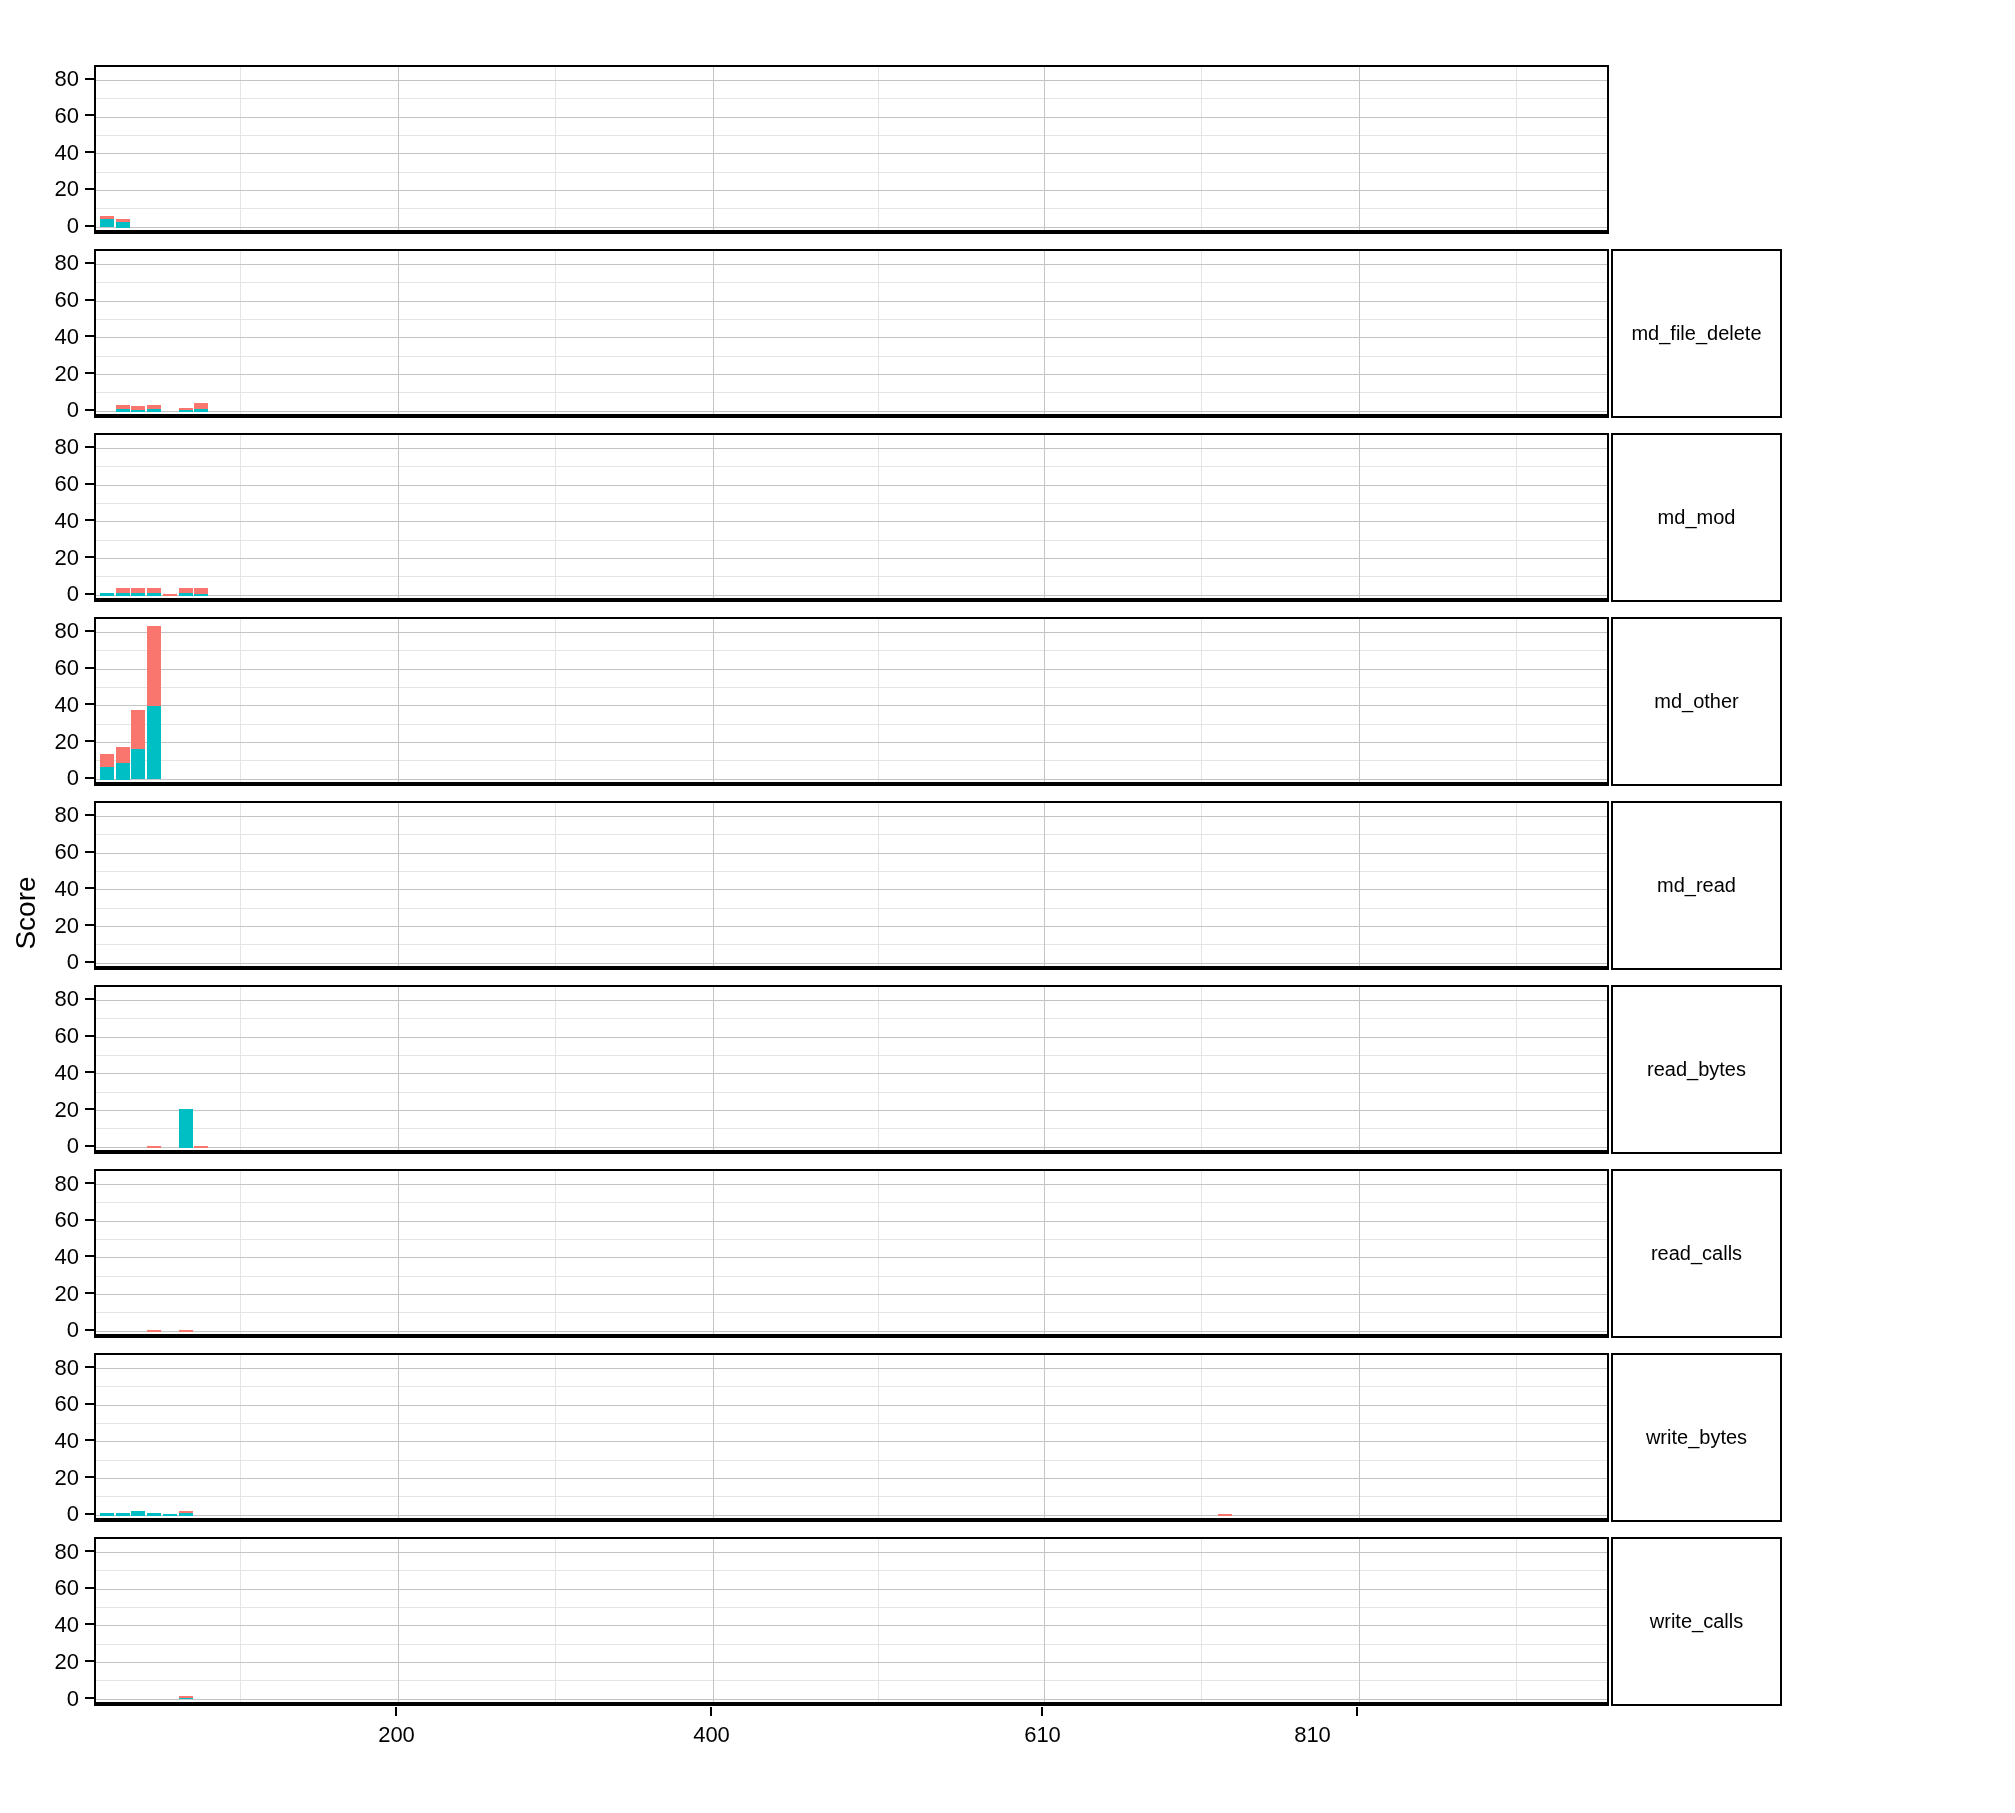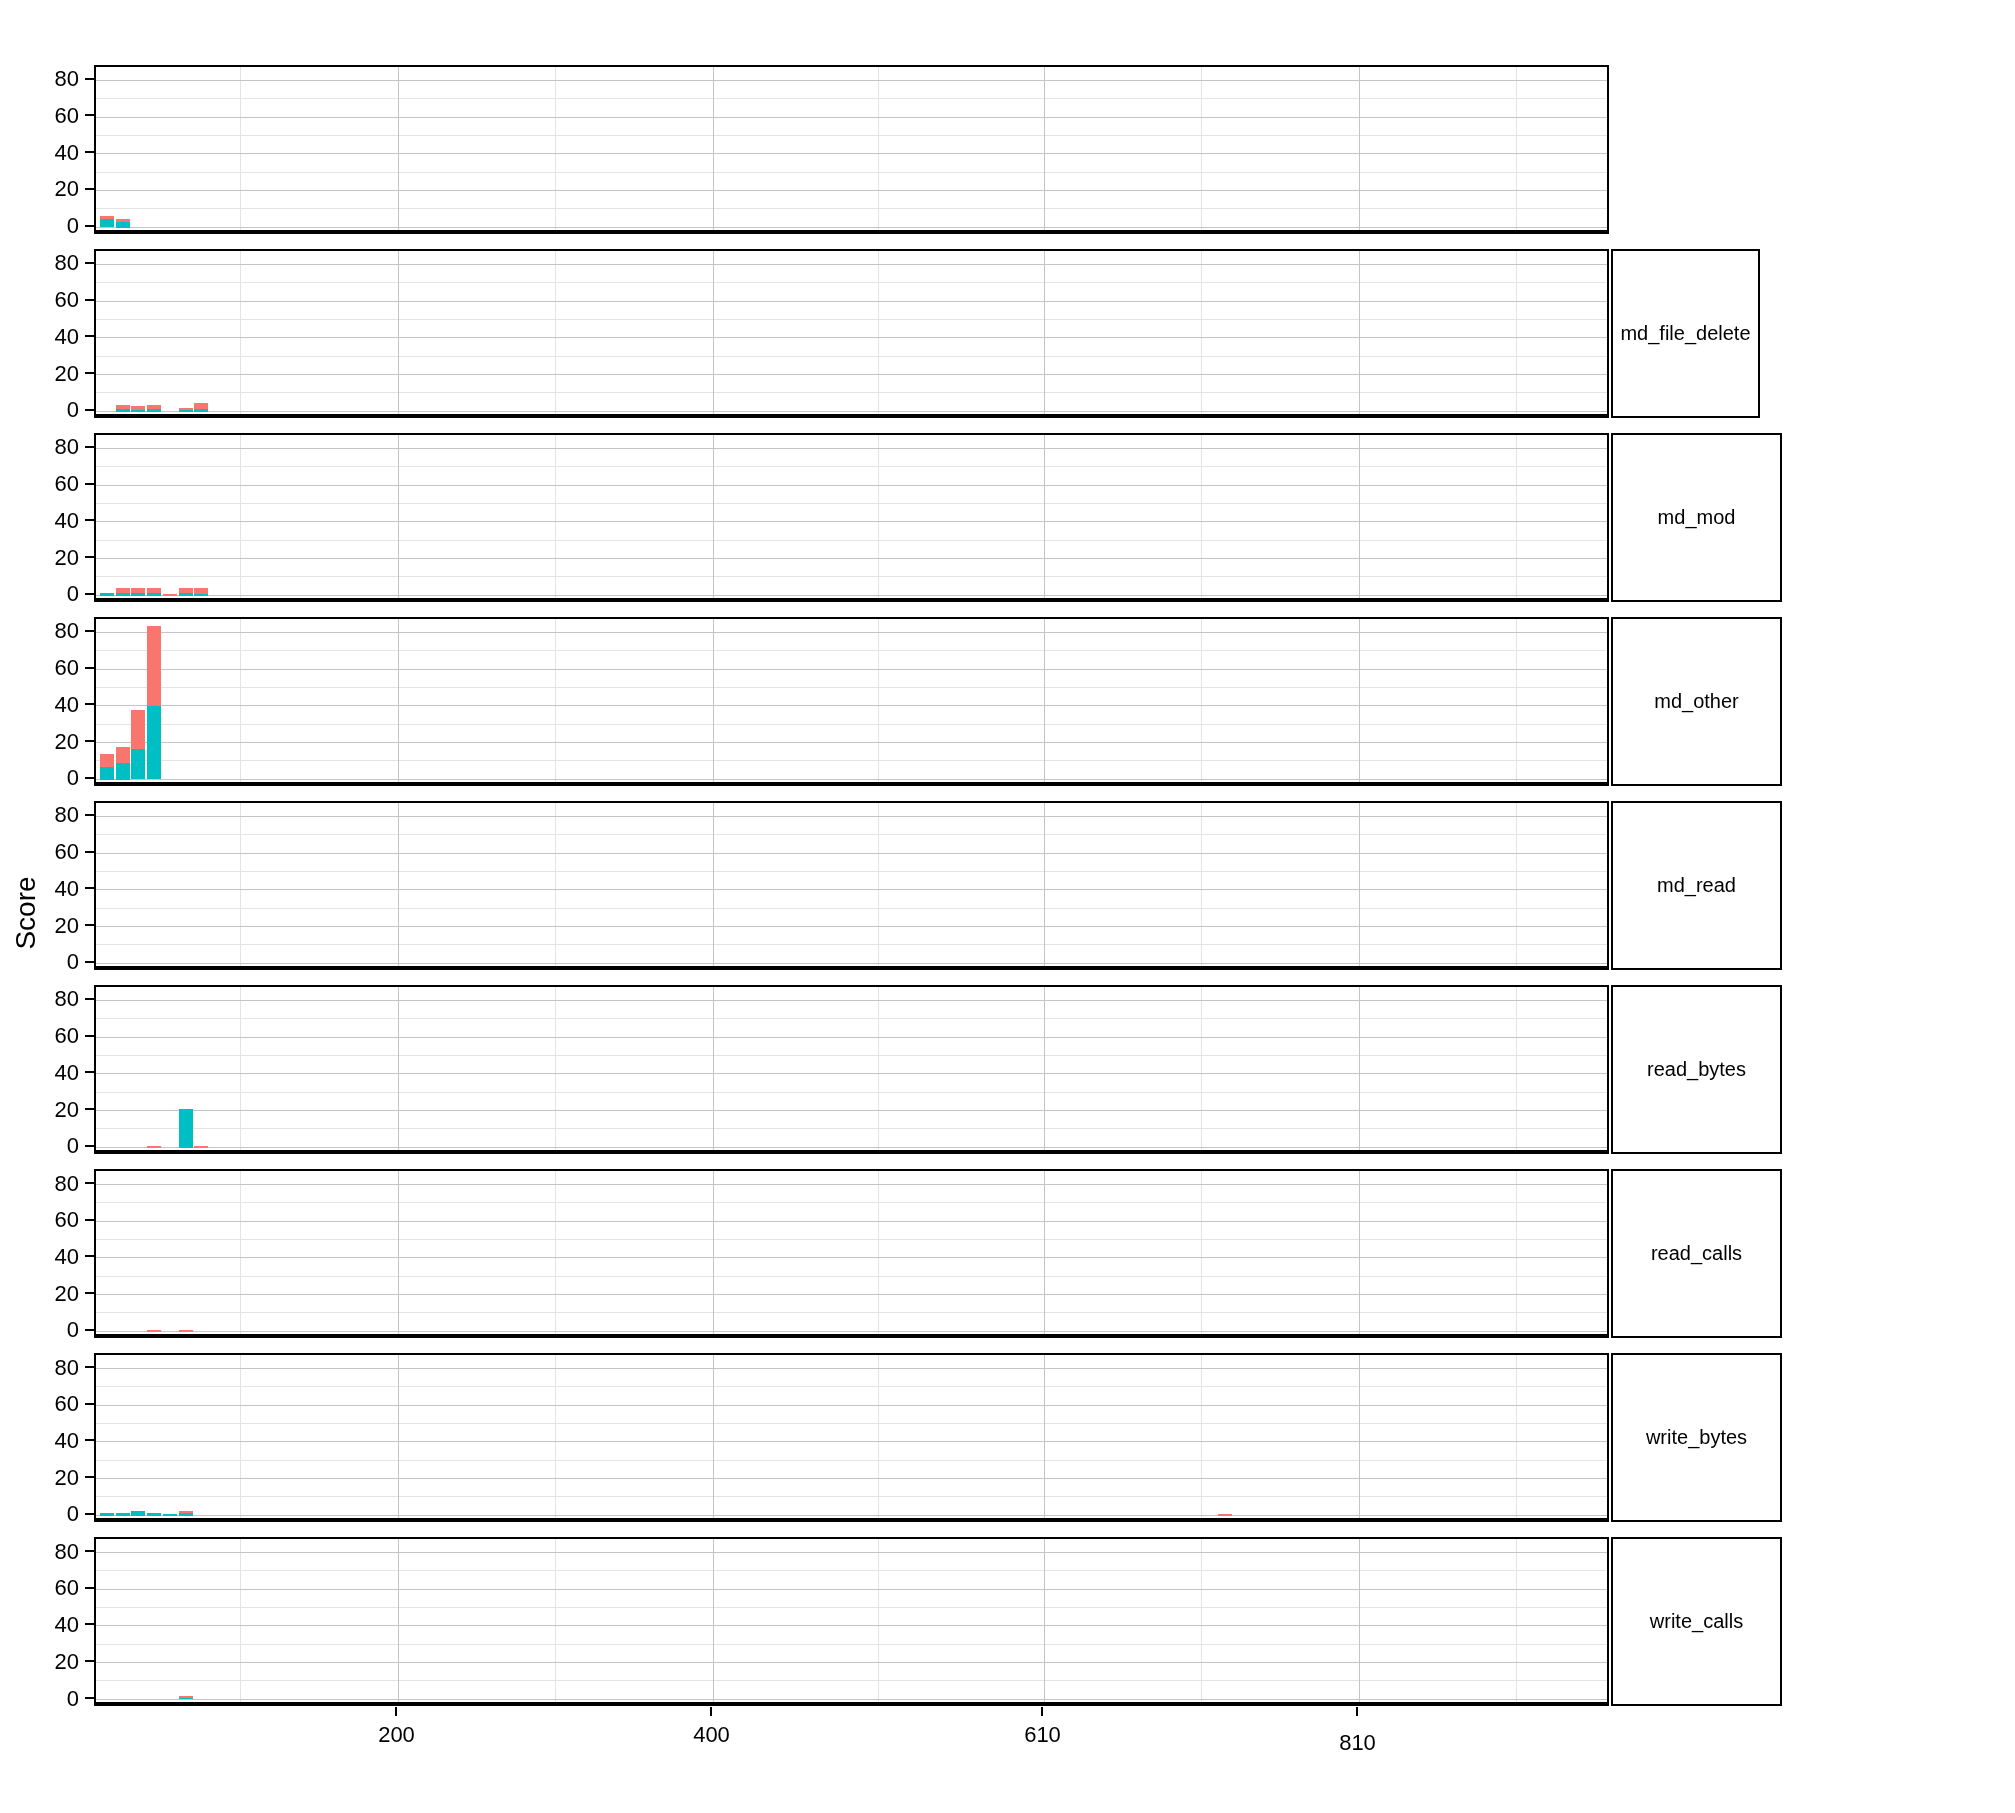--- a/index.html
+++ b/index.html
@@ -102,21 +102,21 @@
     <div class="y-tick-mark" style="left: 85px; top: 409px;"></div>
     <div class="y-tick-label" style="left: 0px; top: 396px; width: 79px;">0</div>
     <div class="y-tick-mark" style="left: 85px; top: 372px;"></div>
     <div class="y-tick-label" style="left: 0px; top: 360px; width: 79px;">20</div>
     <div class="y-tick-mark" style="left: 85px; top: 335px;"></div>
     <div class="y-tick-label" style="left: 0px; top: 323px; width: 79px;">40</div>
     <div class="y-tick-mark" style="left: 85px; top: 299px;"></div>
     <div class="y-tick-label" style="left: 0px; top: 286px; width: 79px;">60</div>
     <div class="y-tick-mark" style="left: 85px; top: 262px;"></div>
     <div class="y-tick-label" style="left: 0px; top: 249px; width: 79px;">80</div>
-    <div class="facet-strip" style="left: 1611px; top: 249px; width: 149px; height: 169px;">md_file_delete</div>
+    <div class="facet-strip" style="left: 1611px; top: 249px; width: 171px; height: 169px;">md_file_delete</div>
     <div class="panel" style="left: 94px; top: 433px; width: 1515px; height: 169px;">
       <div class="hgrid grid-minor" style="top: 141px;"></div>
       <div class="hgrid grid-minor" style="top: 105px;"></div>
       <div class="hgrid grid-minor" style="top: 68px;"></div>
       <div class="hgrid grid-minor" style="top: 31px;"></div>
       <div class="vgrid grid-minor" style="left: 144px;"></div>
       <div class="vgrid grid-minor" style="left: 459px;"></div>
       <div class="vgrid grid-minor" style="left: 782px;"></div>
       <div class="vgrid grid-minor" style="left: 1105px;"></div>
       <div class="vgrid grid-minor" style="left: 1420px;"></div>
@@ -362,15 +362,15 @@
     <div class="y-tick-mark" style="left: 85px; top: 1550px;"></div>
     <div class="y-tick-label" style="left: 0px; top: 1538px; width: 79px;">80</div>
     <div class="facet-strip" style="left: 1611px; top: 1537px; width: 171px; height: 169px;">write_calls</div>
     <div class="x-tick-mark" style="left: 395px; top: 1707px;"></div>
     <div class="x-tick-label" style="left: 346px; top: 1721px; width: 101px;">200</div>
     <div class="x-tick-mark" style="left: 710px; top: 1707px;"></div>
     <div class="x-tick-label" style="left: 661px; top: 1721px; width: 101px;">400</div>
     <div class="x-tick-mark" style="left: 1041px; top: 1707px;"></div>
     <div class="x-tick-label" style="left: 992px; top: 1721px; width: 101px;">610</div>
     <div class="x-tick-mark" style="left: 1356px; top: 1707px;"></div>
-    <div class="x-tick-label" style="left: 1307px; top: 1721px; width: 101px; margin-top: 8px;">810</div>
+    <div class="x-tick-label" style="left: 1262px; top: 1721px; width: 101px;">810</div>
   </div>
 
 
 </body></html>

